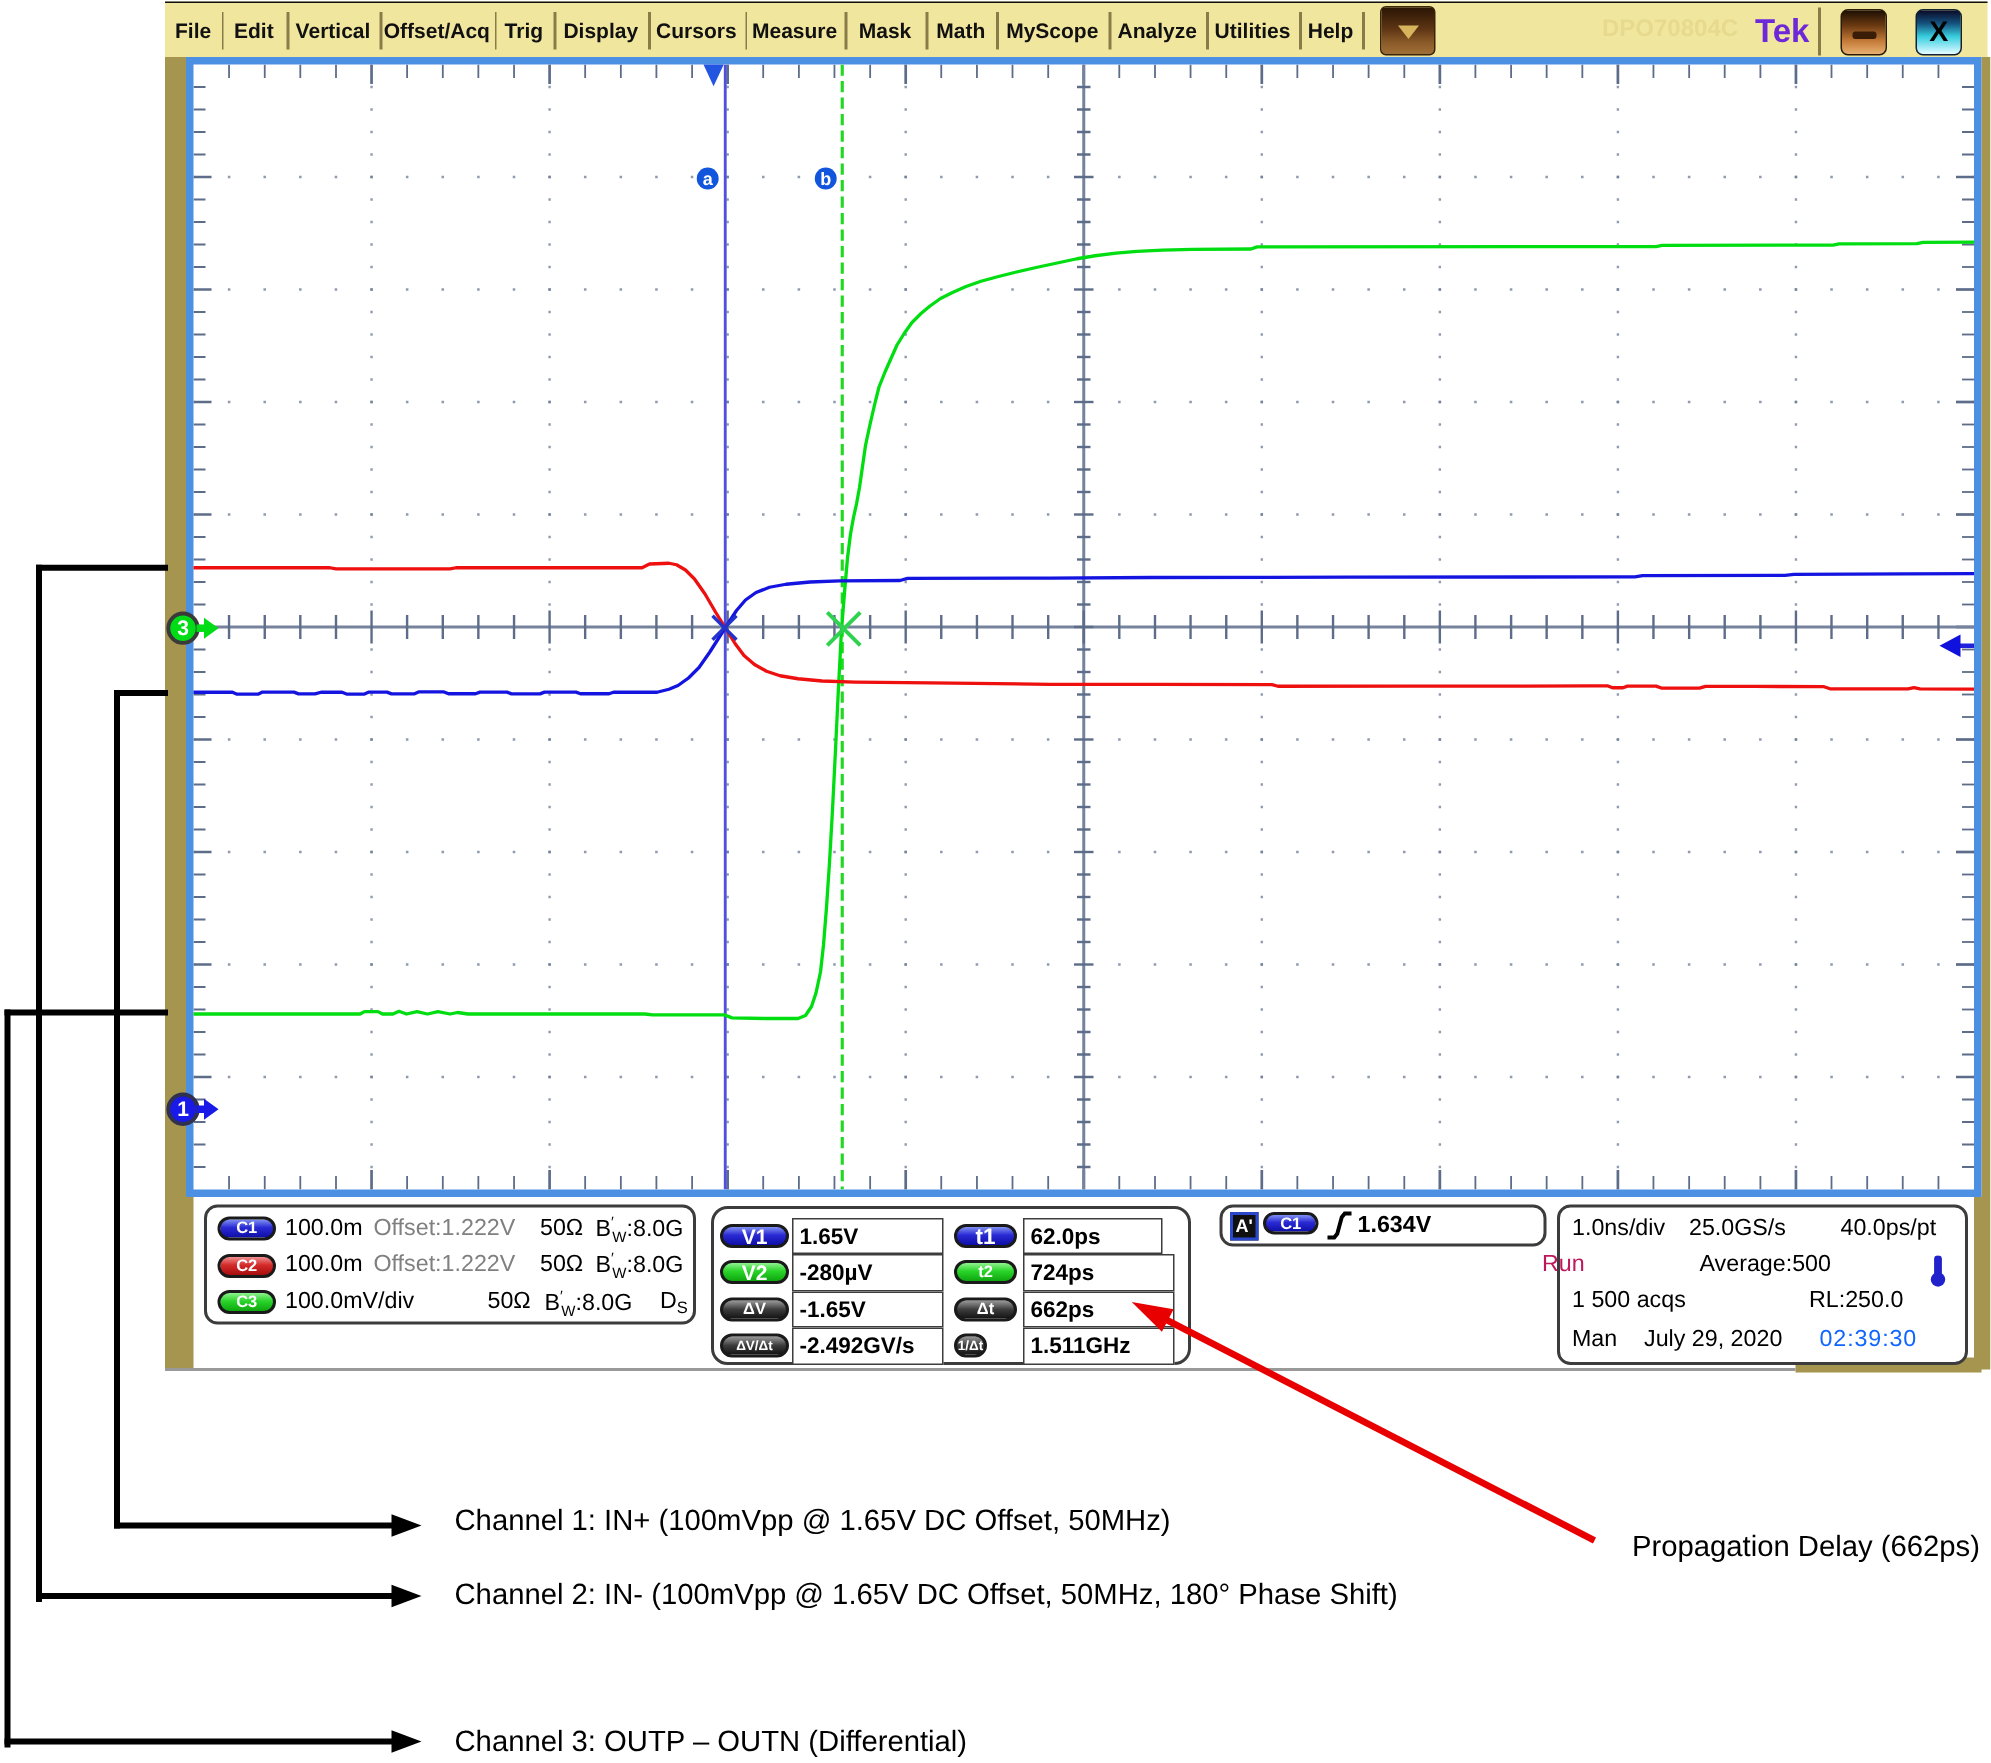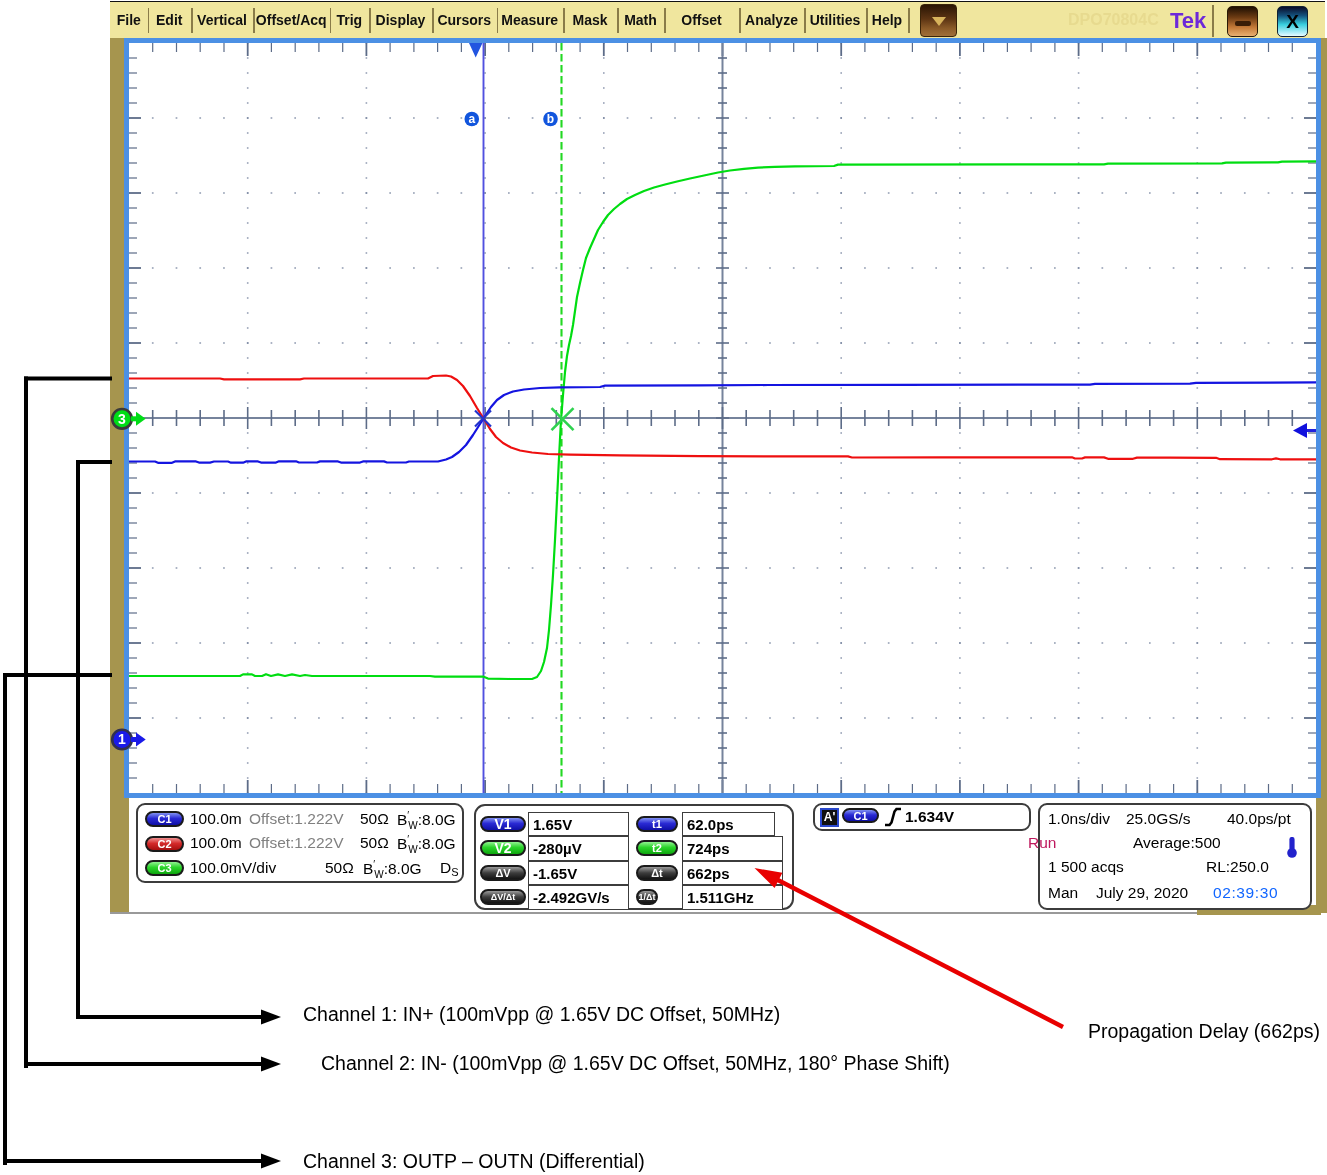--- a/index.html
+++ b/index.html
@@ -46,21 +46,21 @@
     <div class="mi" style="left:259px;width:63px">Display</div>
     <div class="msep" style="left:322px"></div>
     <div class="mi" style="left:322px;width:64.5px">Cursors</div>
     <div class="msep" style="left:386.5px"></div>
     <div class="mi" style="left:386.5px;width:66.5px">Measure</div>
     <div class="msep" style="left:453px"></div>
     <div class="mi" style="left:453px;width:54px">Mask</div>
     <div class="msep" style="left:507px"></div>
     <div class="mi" style="left:507px;width:47px">Math</div>
     <div class="msep" style="left:554px"></div>
-    <div class="mi" style="left:554px;width:75px">Offset</div>
+    <div class="mi" style="left:554px;width:75px">MyScope</div>
     <div class="msep" style="left:629px"></div>
     <div class="mi" style="left:629px;width:65px">Analyze</div>
     <div class="msep" style="left:694px"></div>
     <div class="mi" style="left:694px;width:62px">Utilities</div>
     <div class="msep" style="left:756px"></div>
     <div class="mi" style="left:756px;width:42px">Help</div>
     <div class="msep" style="left:798px"></div>
     <div id="ddbtn"></div>
     <div id="dpo">DPO70804C</div>
     <div id="tek">Tek</div>
@@ -86,21 +86,21 @@
 <div class="t15 gray" style="left:249px;top:834px">Offset:1.222V</div>
 <div class="t15" style="left:360px;top:834px">50Ω</div>
 <div class="t15" style="left:397px;top:834px">B<span class="bsup">′</span><span class="bsub">W</span>:8.0G</div>
 <div class="t15" style="left:190px;top:858.5px">100.0mV/div</div>
 <div class="t15" style="left:325px;top:858.5px">50Ω</div>
 <div class="t15" style="left:363px;top:858.5px">B<span class="bsup">′</span><span class="bsub">W</span>:8.0G</div>
 <div class="t15" style="left:440px;top:858.5px">D<span class="bsub2">S</span></div>
 <div class="panel" style="left:474px;top:804px;width:320px;height:106px;border-radius:11px"></div>
 <div class="pill c1" style="left:480px;top:815.5px;width:46px;height:16px;font-size:14px;line-height:13px">V1</div>
 <div class="vb" style="left:528px;top:811.5px;width:101px;height:24.5px;font-size:15px;line-height:24.5px">1.65V</div>
-<div class="pill c1" style="left:636px;top:815.5px;width:42px;height:16px;font-size:11px;line-height:13px">t1</div>
+<div class="pill c1" style="left:636px;top:815.5px;width:42px;height:16px;font-size:15px;line-height:13px">t1</div>
 <div class="vb" style="left:682px;top:811.5px;width:93px;height:24.5px;font-size:15px;line-height:24.5px">62.0ps</div>
 <div class="pill c3" style="left:480px;top:840px;width:46px;height:16px;font-size:14px;line-height:13px">V2</div>
 <div class="vb" style="left:528px;top:836px;width:101px;height:24.5px;font-size:15px;line-height:24.5px">-280µV</div>
 <div class="pill c3" style="left:636px;top:840px;width:42px;height:16px;font-size:11px;line-height:13px">t2</div>
 <div class="vb" style="left:682px;top:836px;width:101px;height:24.5px;font-size:15px;line-height:24.5px">724ps</div>
 <div class="pill dk" style="left:480px;top:864.5px;width:46px;height:16px;font-size:11px;line-height:13px">ΔV</div>
 <div class="vb" style="left:528px;top:860.5px;width:101px;height:24.5px;font-size:15px;line-height:24.5px">-1.65V</div>
 <div class="pill dk" style="left:636px;top:864.5px;width:42px;height:16px;font-size:11px;line-height:13px">Δt</div>
 <div class="vb" style="left:682px;top:860.5px;width:101px;height:24.5px;font-size:15px;line-height:24.5px">662ps</div>
 <div class="pill dk" style="left:480px;top:889px;width:46px;height:16px;font-size:9px;line-height:13px">ΔV/Δt</div>
@@ -123,21 +123,21 @@
 <svg style="position:absolute;left:1286px;top:837px" width="12" height="22" viewBox="0 0 12 22">
     <line x1="6" y1="2.5" x2="6" y2="14" stroke="#2222cc" stroke-width="5.2" stroke-linecap="round"></line>
     <circle cx="6" cy="16" r="4.8" fill="#2222cc"></circle>
   </svg>
 <div class="t15" style="left:1048px;top:858px">1 500 acqs</div>
 <div class="t15" style="left:1206px;top:858px">RL:250.0</div>
 <div class="t15" style="left:1048px;top:883.5px">Man</div>
 <div class="t15" style="left:1096px;top:883.5px">July 29, 2020</div>
 <div class="t15" style="left:1213px;top:883.5px;color:#1166ff;letter-spacing:0.6px">02:39:30</div>
 <div class="ann" style="left:303px;top:1003px">Channel 1: IN+ (100mVpp @ 1.65V DC Offset, 50MHz)</div>
-<div class="ann" style="left:321px;top:1052px">Channel 2: IN- (100mVpp @ 1.65V DC Offset, 50MHz, 180° Phase Shift)</div>
+<div class="ann" style="left:303px;top:1052px">Channel 2: IN- (100mVpp @ 1.65V DC Offset, 50MHz, 180° Phase Shift)</div>
 <div class="ann" style="left:303px;top:1150px">Channel 3: OUTP – OUTN (Differential)</div>
 <div class="ann" style="left:1088px;top:1020px">Propagation Delay (662ps)</div>
 <svg id="ovl" width="1327" height="1175" viewBox="0 0 1327 1175">
 <clipPath id="pc">
       <rect x="129" y="43" width="1187" height="750"></rect>
     </clipPath>
 <g clip-path="url(#pc)">
 <line x1="247.7" y1="43.0" x2="247.7" y2="793.0" stroke="#6b7a96" stroke-width="1.6" stroke-dasharray="1.7 13.30" stroke-dashoffset="0.85" opacity="0.75"></line>
 <line x1="366.4" y1="43.0" x2="366.4" y2="793.0" stroke="#6b7a96" stroke-width="1.6" stroke-dasharray="1.7 13.30" stroke-dashoffset="0.85" opacity="0.75"></line>
 <line x1="485.1" y1="43.0" x2="485.1" y2="793.0" stroke="#6b7a96" stroke-width="1.6" stroke-dasharray="1.7 13.30" stroke-dashoffset="0.85" opacity="0.75"></line>

